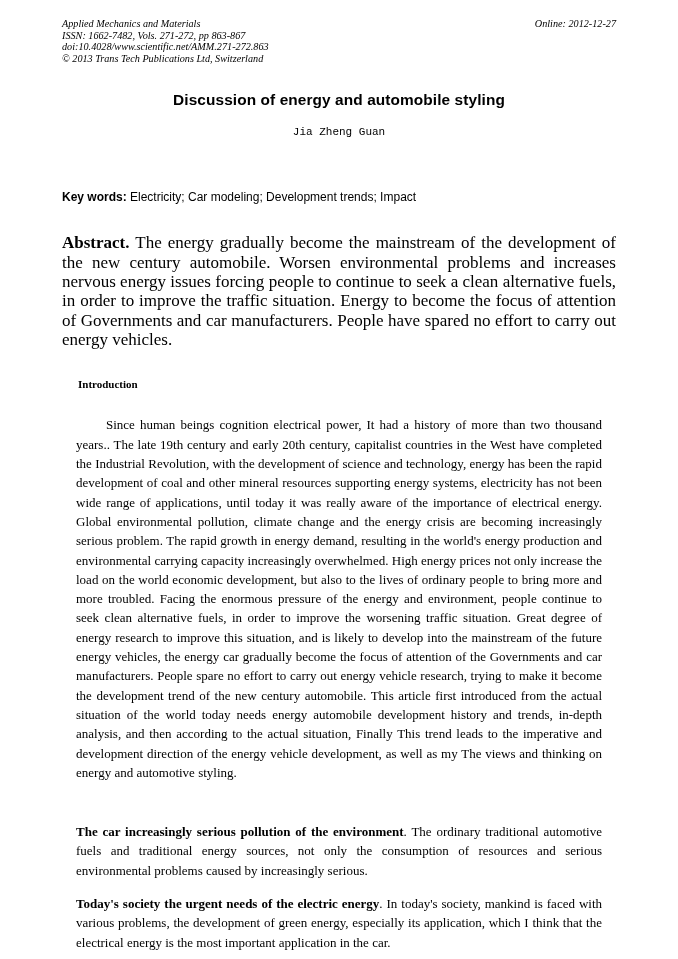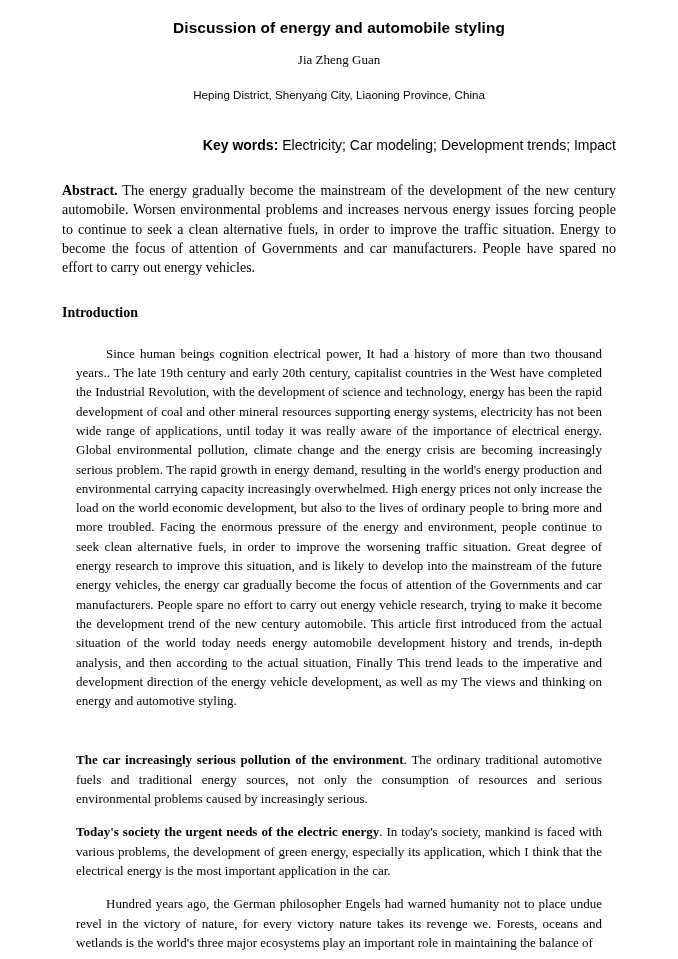--- a/index.html
+++ b/index.html
@@ -41,82 +41,89 @@
   .title-block { text-align: center; }
   .doc-title {
     font-family: "Liberation Sans", "DejaVu Sans", sans-serif;
     font-weight: bold;
     font-size: 15.4px;
     line-height: 19px;
     margin: 0 0 14px 0;
     letter-spacing: 0.1px;
   }
   .doc-author {
-    font-family: Liberation Serif, serif;
-    font-size: 13px;
+    font-family: Liberation Mono, monospace;
+    font-size: 11px;
     line-height: 18px;
     margin: 0 0 18px 0;
   }
   .doc-affiliation {
     font-family: "Liberation Sans", "DejaVu Sans", sans-serif;
     font-size: 11.6px;
     line-height: 15px;
     margin: 0 0 0 0;
   }
 
   
   .keywords {
     font-family: "Liberation Sans", "DejaVu Sans", sans-serif;
-    font-size: 14px;
+    font-size: 12px;
     line-height: 15px;
-    margin-top: 36px;
-    text-align: right;
+    margin-top: 49px;
+    text-align: left;
   }
   .keywords .kw-label { font-weight: bold; }
 
   
   .abstract {
-    font-size: 14px;
+    font-size: 17px;
     line-height: 19.3px;
     text-align: justify;
     margin-top: 28px;
   }
   .abstract .ab-label { font-weight: bold; }
 
   .section-heading {
     font-weight: bold;
-    font-size: 14px;
+    font-size: 11px;
     line-height: 19.3px;
     margin-top: 26px;
     margin-bottom: 0;
+    margin-left: 16px;
   }
 
   p.body-para {
     font-size: 13px;
     line-height: 19.3px;
     text-align: justify;
     margin: 14px;
     text-indent: 30px;
   }
   p.body-para.first-after-heading { margin-top: 21px; }
   p.body-para.no-indent { text-indent: 0; }
   p.body-para .lead-in { font-weight: bold; }
 
   .gap-sm { height: 12px; }
 </style>
 </head>
 <body>
 
 <div class="page">
 
+  <div class="journal-header">
+    <div class="left-block">Applied Mechanics and Materials
+ISSN: 1662-7482, Vols. 271-272, pp 863-867
+doi:10.4028/www.scientific.net/AMM.271-272.863
+© 2013 Trans Tech Publications Ltd, Switzerland</div>
+    <div class="right-block">Online: 2012-12-27</div>
+  </div>
 
   <div class="title-block">
     <h1 class="doc-title">Discussion of energy and automobile styling</h1>
     <div class="doc-author">Jia Zheng Guan</div>
-    <div class="doc-affiliation">Heping District, Shenyang City, Liaoning Province, China</div>
   </div>
 
   <div class="keywords">
     <span class="kw-label">Key words:</span><span> Electricity; Car modeling; Development trends; Impact</span>
   </div>
 
   <div class="abstract">
     <span class="ab-label">Abstract.</span><span> The energy gradually become the mainstream of the development of the new century automobile. Worsen environmental problems and increases nervous energy issues forcing people to continue to seek a clean alternative fuels, in order to improve the traffic situation. Energy to become the focus of attention of Governments and car manufacturers. People have spared no effort to carry out energy vehicles.</span>
   </div>
 

